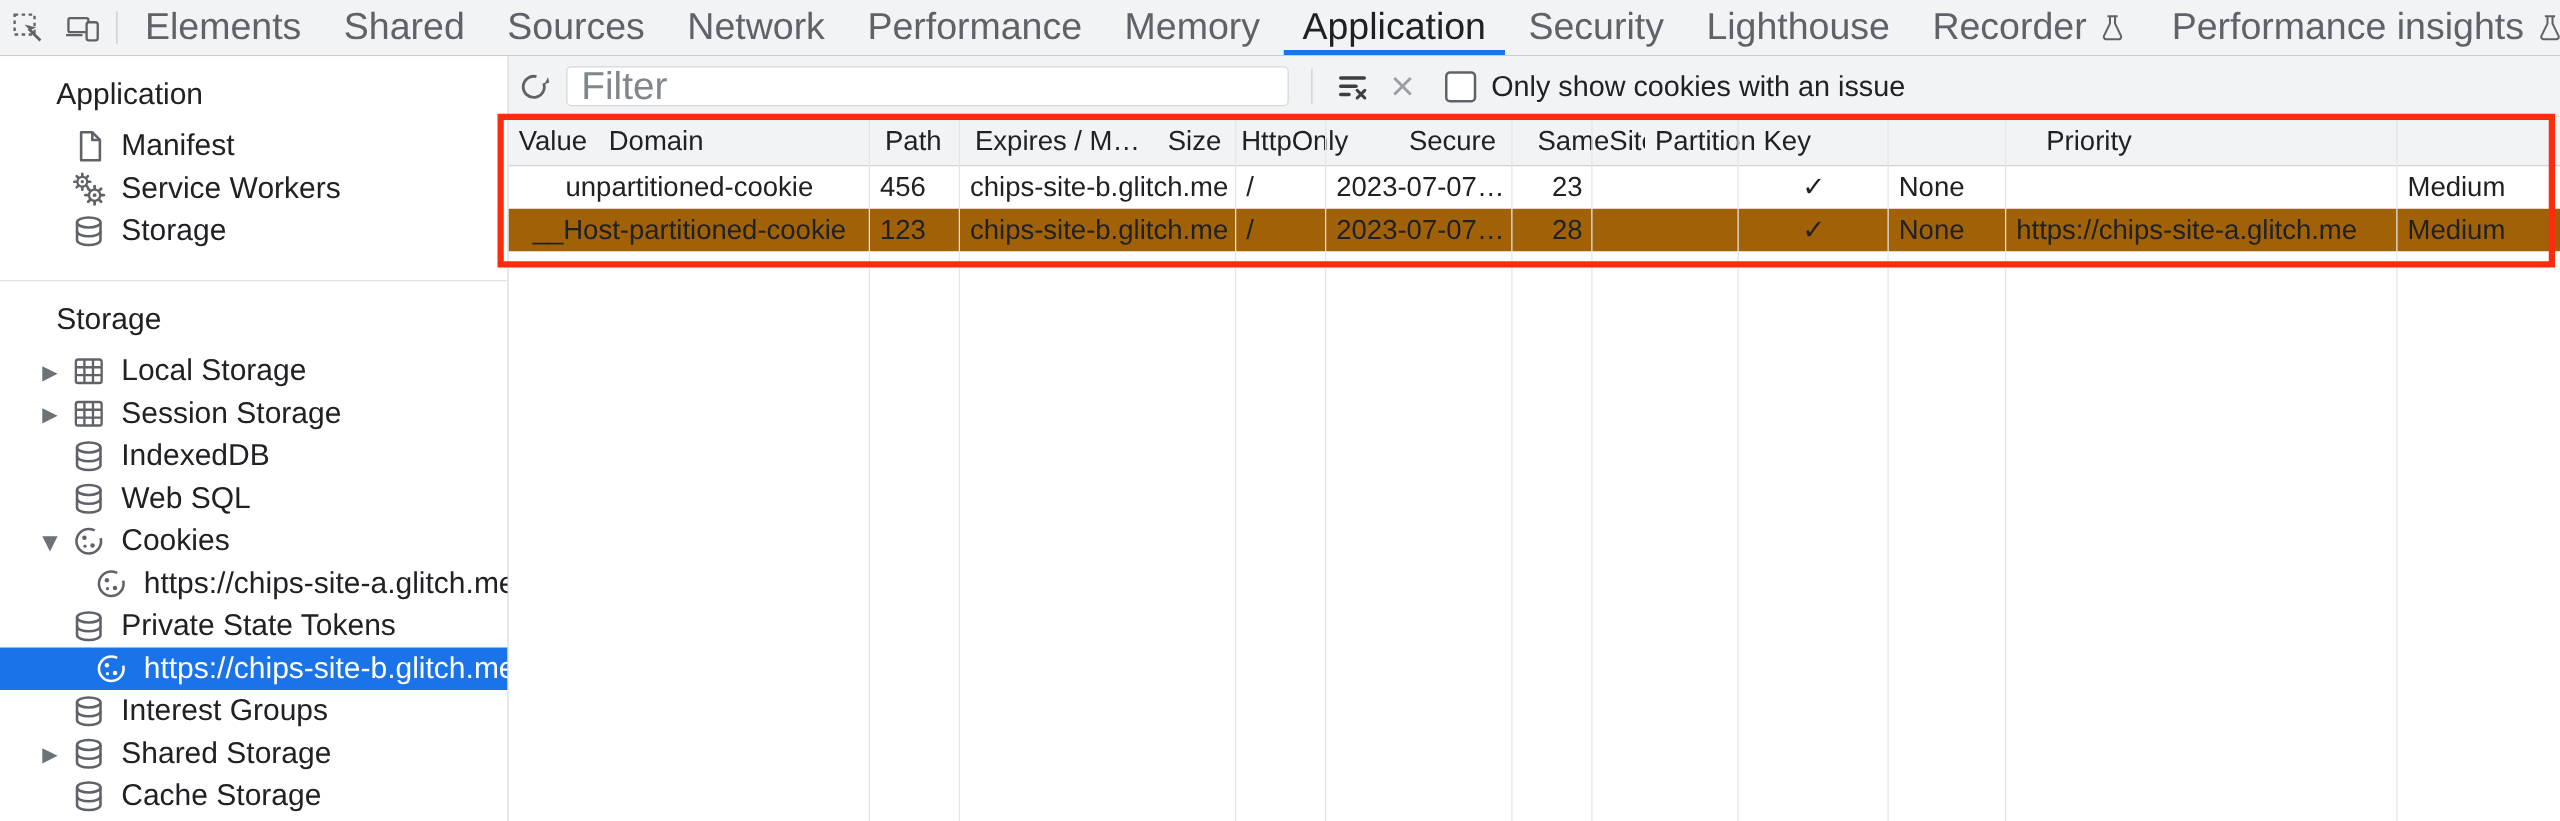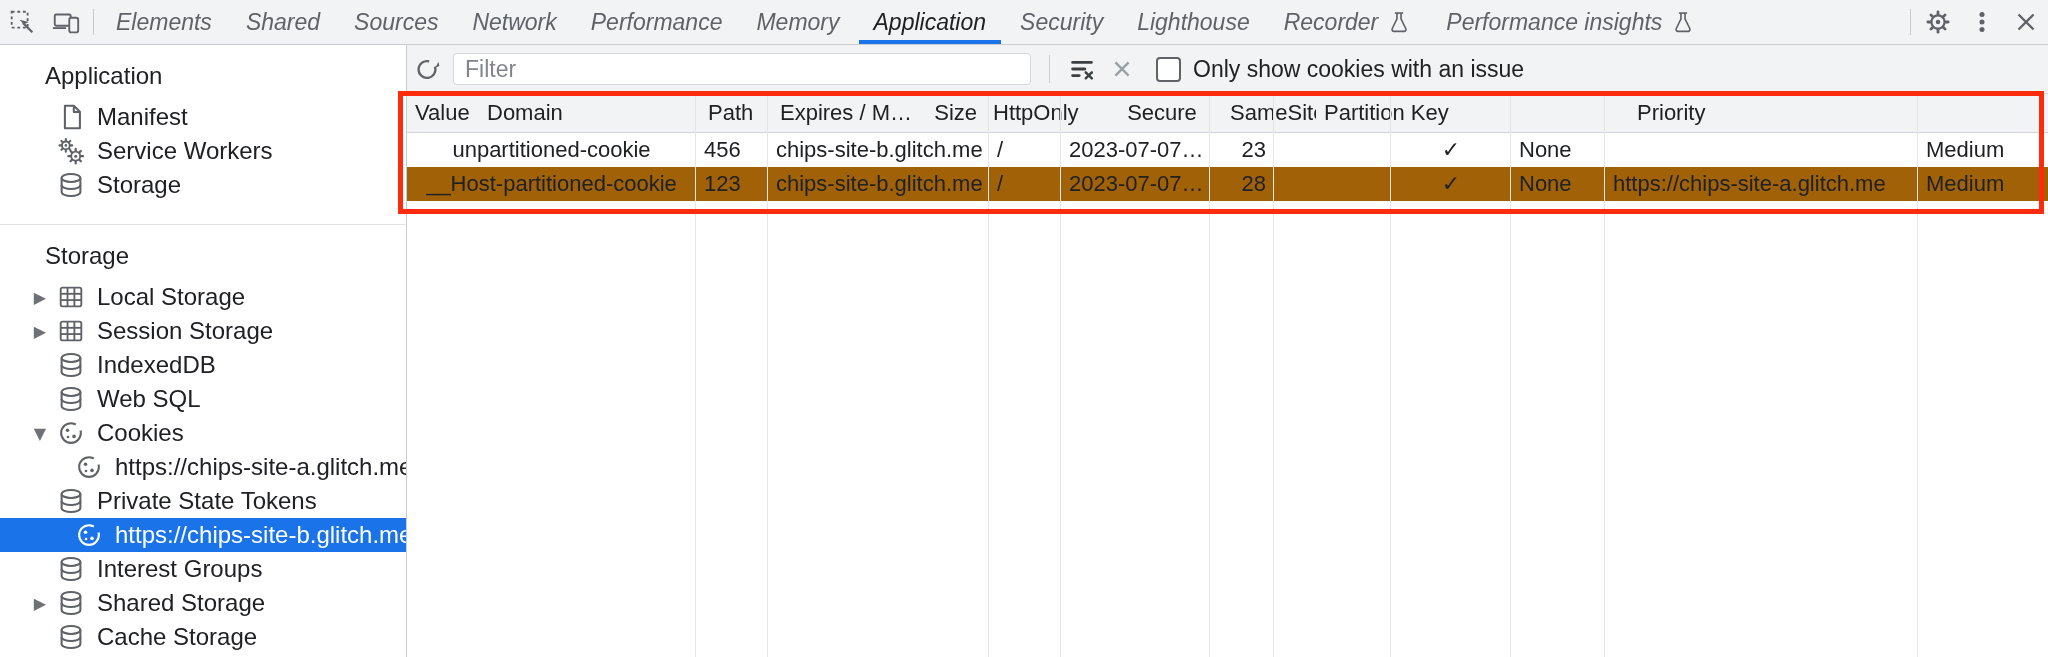--- a/index.html
+++ b/index.html
@@ -14,21 +14,21 @@
     position:absolute;top:0;left:0;right:0;height:44px;
     background:#f1f3f4;border-bottom:1px solid #c9cdd1;
     display:flex;align-items:stretch;
   }
   .icon-btn{width:44px;display:flex;align-items:center;justify-content:center;color:#5f6368;flex:none;}
   .icon-btn svg{width:30px;height:30px;}
   .vdiv{width:1px;background:#c6cace;margin:9px 5px;flex:none;}
   #tab-strip{display:flex;align-items:stretch;}
   .tab{
     display:flex;align-items:center;gap:8px;padding:0 17px;
-    color:#5f6368;font-size:23px;position:relative;white-space:nowrap;cursor:default;font-style:italic;
+    color:#5f6368;font-size:30px;position:relative;white-space:nowrap;cursor:default;
   }
   .tab.active{color:#202124;}
   .tab.active::after{content:"";position:absolute;left:2px;right:2px;bottom:0;height:4px;background:#1a73e8;}
   .tab .flask{width:26px;height:26px;color:#5f6368;}
   .tab-spacer{flex:1;}
   
   .content{position:absolute;top:45px;left:0;right:0;bottom:0;display:flex;}
   .sidebar{width:406px;flex:none;border-right:1px solid #c9cdd1;overflow:hidden;background:#fff;}
   .side-section-header{font-size:24px;color:#202124;padding:17px 0 10px 45px;}
   .side-divider{height:1px;background:#e0e2e5;margin-top:22px;}
@@ -42,21 +42,21 @@
   .side-item .s-icon svg{width:30px;height:30px;}
   .side-item .lbl{margin-left:11px;}
   .side-item.selected{background:#1a73e8;color:#fff;}
   .side-item.selected .s-icon{color:#fff;--bite:#1a73e8;}
   
   .panel{flex:1;position:relative;background:#fff;min-width:0;}
   .panel-toolbar{height:48px;background:#f1f3f4;border-bottom:1px solid #d7dade;display:flex;align-items:center;}
   .panel-toolbar .icon-btn{width:40px;}
   .filter-input{
     margin-left:6px;width:554px;height:30px;background:#fff;border:1px solid #d5d8dc;border-radius:4px;
-    font-size:23px;padding:0 11px;color:#202124;outline:none;
+    font-size:31px;padding:0 11px;color:#202124;outline:none;
     font-family:"Liberation Sans","DejaVu Sans",sans-serif;
   }
   .filter-input::placeholder{color:#80868b;}
   .tb-div{width:1px;height:28px;background:#cbced2;margin:0 12px 0 18px;flex:none;}
   .clear-icon{color:#3c4043;}
   .x-icon{color:#9aa0a6;}
   .checkbox{width:21px;height:21px;border:2px solid #5f6368;border-radius:4px;background:#fff;margin-left:14px;flex:none;}
   .cb-label{margin-left:12px;font-size:23px;color:#202124;}
   
   .grid{position:absolute;top:49px;left:0;right:0;bottom:0;background:#fff;}

